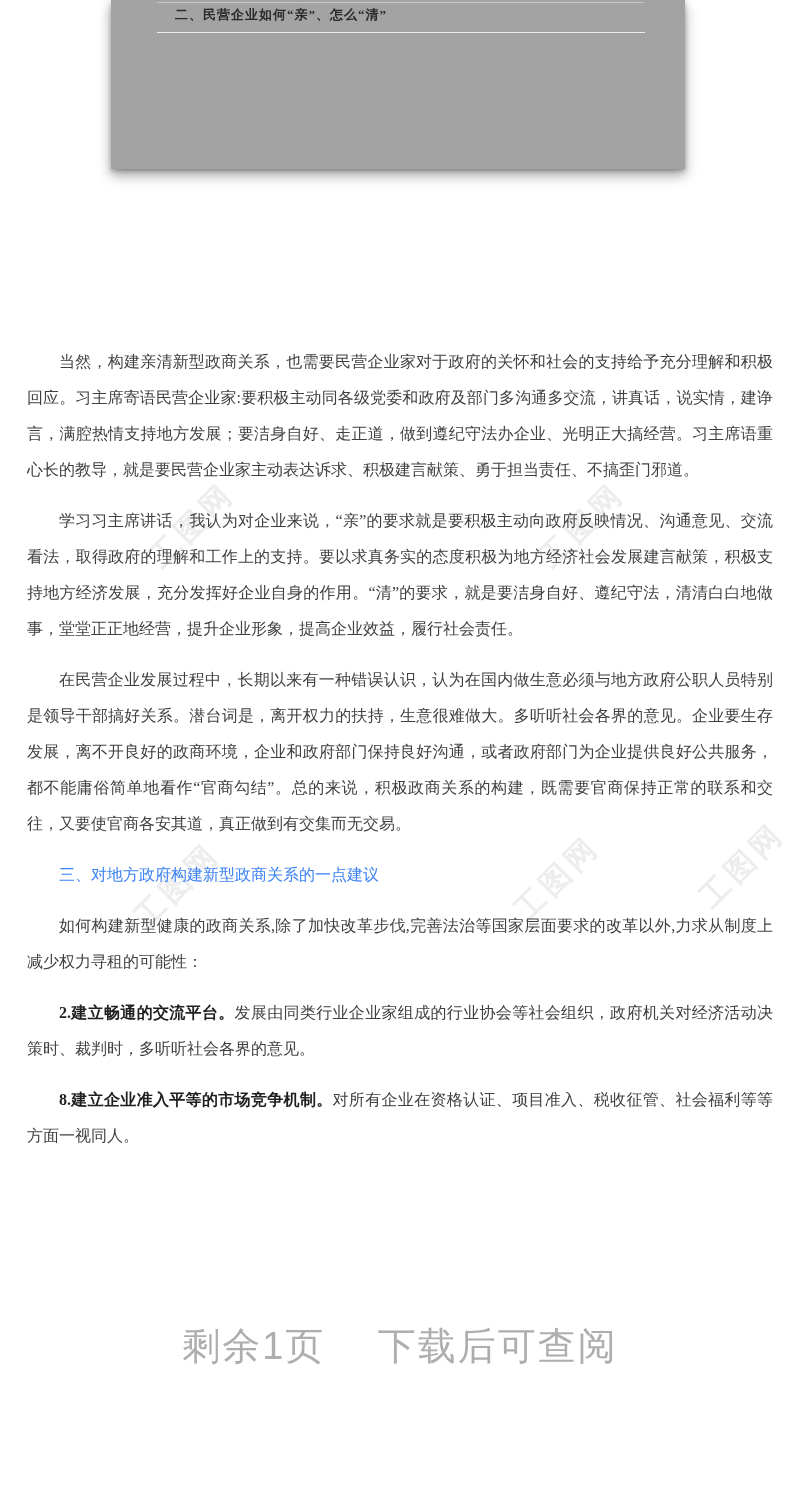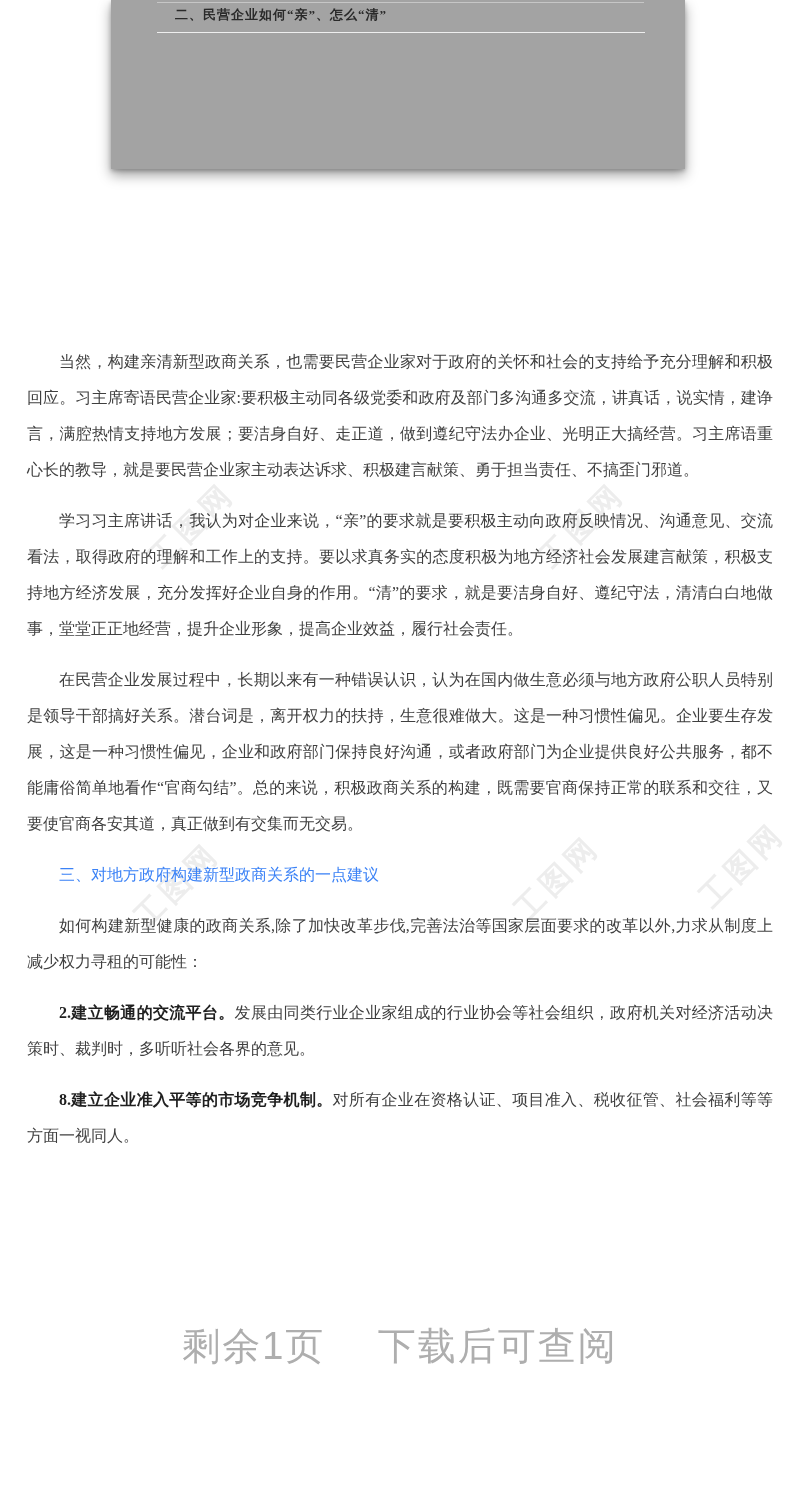--- a/index.html
+++ b/index.html
@@ -90,21 +90,21 @@
 
   <div class="page-card">
     <div class="card-top-rule"></div>
     <div class="card-heading">二、民营企业如何“亲”、怎么“清”</div>
     <div class="card-heading-rule"></div>
   </div>
 
   <div class="doc-body" id="doc-body">
       <p class="para body">当然，构建亲清新型政商关系，也需要民营企业家对于政府的关怀和社会的支持给予充分理解和积极回应。习主席寄语民营企业家:要积极主动同各级党委和政府及部门多沟通多交流，讲真话，说实情，建诤言，满腔热情支持地方发展；要洁身自好、走正道，做到遵纪守法办企业、光明正大搞经营。习主席语重心长的教导，就是要民营企业家主动表达诉求、积极建言献策、勇于担当责任、不搞歪门邪道。</p>
       <p class="para body">学习习主席讲话，我认为对企业来说，“亲”的要求就是要积极主动向政府反映情况、沟通意见、交流看法，取得政府的理解和工作上的支持。要以求真务实的态度积极为地方经济社会发展建言献策，积极支持地方经济发展，充分发挥好企业自身的作用。“清”的要求，就是要洁身自好、遵纪守法，清清白白地做事，堂堂正正地经营，提升企业形象，提高企业效益，履行社会责任。</p>
-      <p class="para body">在民营企业发展过程中，长期以来有一种错误认识，认为在国内做生意必须与地方政府公职人员特别是领导干部搞好关系。潜台词是，离开权力的扶持，生意很难做大。这是一种习惯性偏见。企业要生存发展，这是一种习惯性偏见，企业和政府部门保持良好沟通，或者政府部门为企业提供良好公共服务，都不能庸俗简单地看作“官商勾结”。总的来说，积极政商关系的构建，既需要官商保持正常的联系和交往，又要使官商各安其道，真正做到有交集而无交易。</p>
+      <p class="para body">在民营企业发展过程中，长期以来有一种错误认识，认为在国内做生意必须与地方政府公职人员特别是领导干部搞好关系。潜台词是，离开权力的扶持，生意很难做大。多听听社会各界的意见。企业要生存发展，离不开良好的政商环境，企业和政府部门保持良好沟通，或者政府部门为企业提供良好公共服务，都不能庸俗简单地看作“官商勾结”。总的来说，积极政商关系的构建，既需要官商保持正常的联系和交往，又要使官商各安其道，真正做到有交集而无交易。</p>
       <p class="para heading">三、对地方政府构建新型政商关系的一点建议</p>
       <p class="para body">如何构建新型健康的政商关系,除了加快改革步伐,完善法治等国家层面要求的改革以外,力求从制度上减少权力寻租的可能性：</p>
       <p class="para item"><b>2.建立畅通的交流平台。</b>发展由同类行业企业家组成的行业协会等社会组织，政府机关对经济活动决策时、裁判时，多听听社会各界的意见。</p>
       <p class="para item"><b>8.建立企业准入平等的市场竞争机制。</b>对所有企业在资格认证、项目准入、税收征管、社会福利等等方面一视同人。</p>
     </div>
 
   <div class="footer-hint">
     <span class="hint1">剩余1页</span>
     <span class="hint2">下载后可查阅</span>
   </div>

